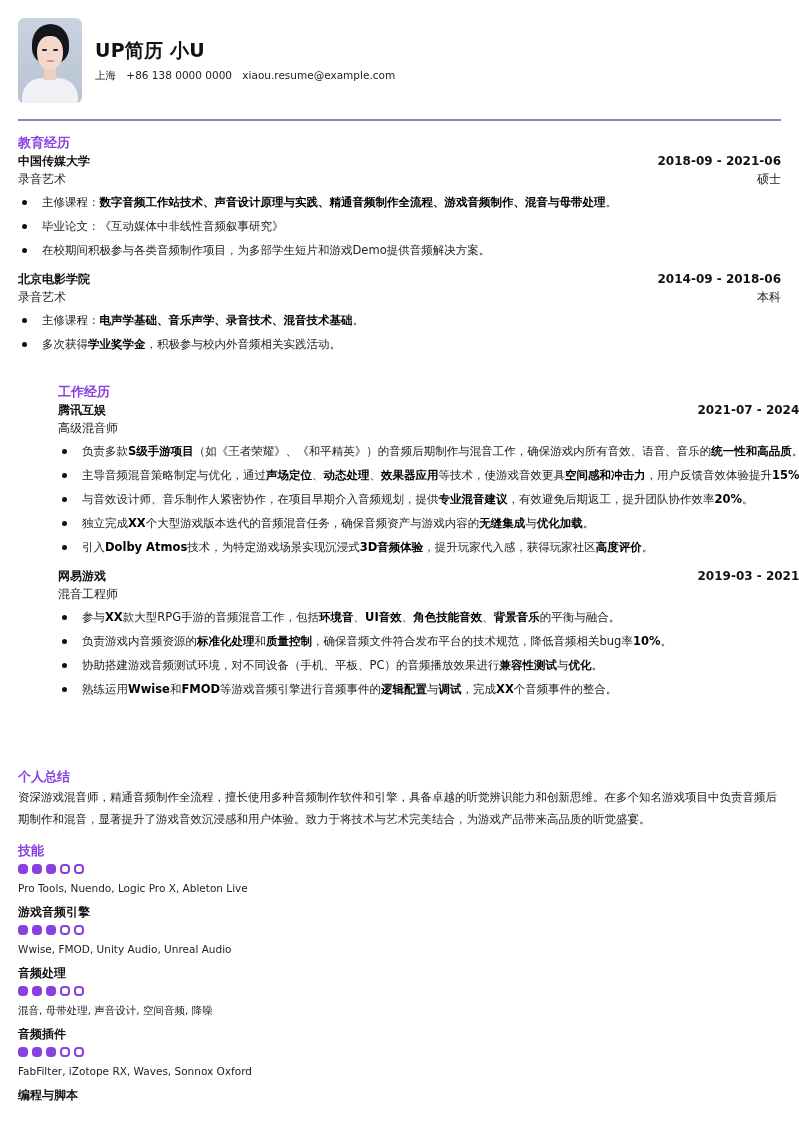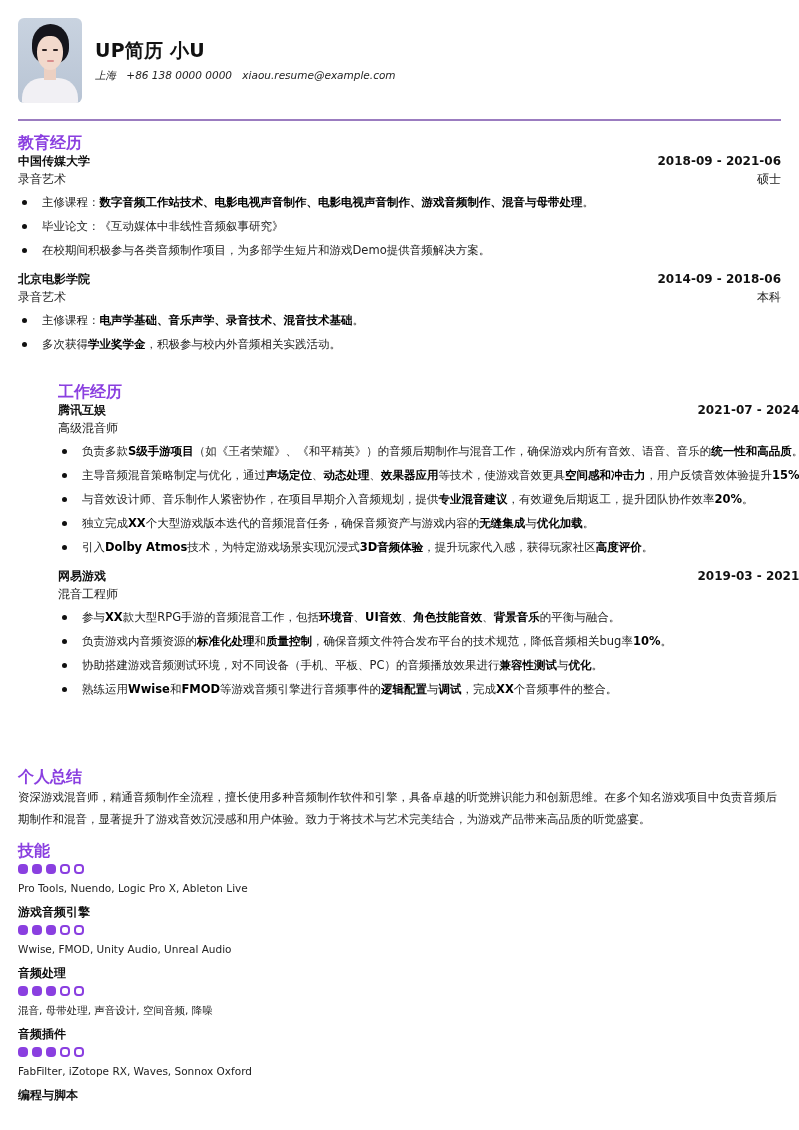--- a/index.html
+++ b/index.html
@@ -11,25 +11,25 @@
   .header { position: relative; height: 120px; }
   .avatar { position: absolute; left: 0; top: 18px; width: 64px; height: 85px; border-radius: 6px; overflow: hidden; background: linear-gradient(180deg,#c9d3e0 0%,#b8c4d4 100%); }
   .avatar .hair { position: absolute; left: 14px; top: 6px; width: 37px; height: 40px; background: #15151c; border-radius: 50% 50% 40% 40%; }
   .avatar .face { position: absolute; left: 19px; top: 18px; width: 26px; height: 34px; background: #f2d9cc; border-radius: 45% 45% 50% 50%; }
   .avatar .neck { position: absolute; left: 26px; top: 50px; width: 12px; height: 12px; background: #ecd0c2; }
   .avatar .body { position: absolute; left: 4px; top: 60px; width: 56px; height: 30px; background: #f1f0f4; border-radius: 20px 20px 0 0; }
   .avatar .eye { position: absolute; top: 31px; width: 5px; height: 2px; background: #2a2020; border-radius: 2px; }
   .avatar .lip { position: absolute; left: 29px; top: 42px; width: 7px; height: 2px; background: #d88c8c; border-radius: 2px; }
   .name { position: absolute; left: 77px; top: 38px; font-size: 19px; font-weight: bold; color: #111; letter-spacing: 0.2px; }
   .contact { position: absolute; left: 77px; top: 69px; font-size: 10.5px; color: #222; white-space: nowrap; }
-  .contact span { margin-right: 7px; font-style: italic; }
+  .contact span { margin-right: 7px; }
   .divider { position: absolute; left: 0; top: 119px; width: 763px; height: 1.5px; background: #9b7cc0; }
 
   
-  .section-title { color: #8a3fe0; font-size: 16px; font-weight: bold; height: 18px; line-height: 18px; }
+  .section-title { color: #8a3fe0; font-size: 13px; font-weight: bold; height: 18px; line-height: 18px; }
   .entry-head { display: flex; justify-content: space-between; height: 18px; line-height: 18px; }
   .entry-org { font-weight: bold; font-size: 12px; color: #111; }
   .entry-date { font-weight: bold; font-size: 12px; color: #111; }
   .entry-sub { display: flex; justify-content: space-between; height: 18px; line-height: 18px; font-size: 12px; color: #222; align-items: flex-end; }
   ul.bullets { list-style: none; margin-top: 4px; }
   ul.bullets li { position: relative; padding-left: 24px; font-size: 11.5px; line-height: 20px; color: #222; margin-bottom: 4px; }
   ul.bullets li::before { content: ""; position: absolute; left: 4px; top: 8px; width: 5px; height: 5px; border-radius: 50%; background: #111; }
   ul.bullets li b { font-weight: bold; color: #000; }
   .summary { font-size: 11.5px; line-height: 22px; color: #222; }
 
@@ -71,21 +71,21 @@
     <div>
       <div class="entry-head">
         <span class="entry-org">中国传媒大学</span>
         <span class="entry-date">2018-09 - 2021-06</span>
       </div>
       <div class="entry-sub">
         <span>录音艺术</span>
         <span>硕士</span>
       </div>
       <ul class="bullets">
-          <li>主修课程：<b>数字音频工作站技术、电影电视声音制作、电影电视声音制作、游戏音频制作、混音与母带处理</b>。</li>
+          <li>主修课程：<b>数字音频工作站技术、声音设计原理与实践、精通音频制作全流程、游戏音频制作、混音与母带处理</b>。</li>
           <li>毕业论文：《互动媒体中非线性音频叙事研究》</li>
           <li>在校期间积极参与各类音频制作项目，为多部学生短片和游戏Demo提供音频解决方案。</li>
         </ul>
     </div>
 
     <div style="margin-top:10px;">
       <div class="entry-head">
         <span class="entry-org">北京电影学院</span>
         <span class="entry-date">2014-09 - 2018-06</span>
       </div>

